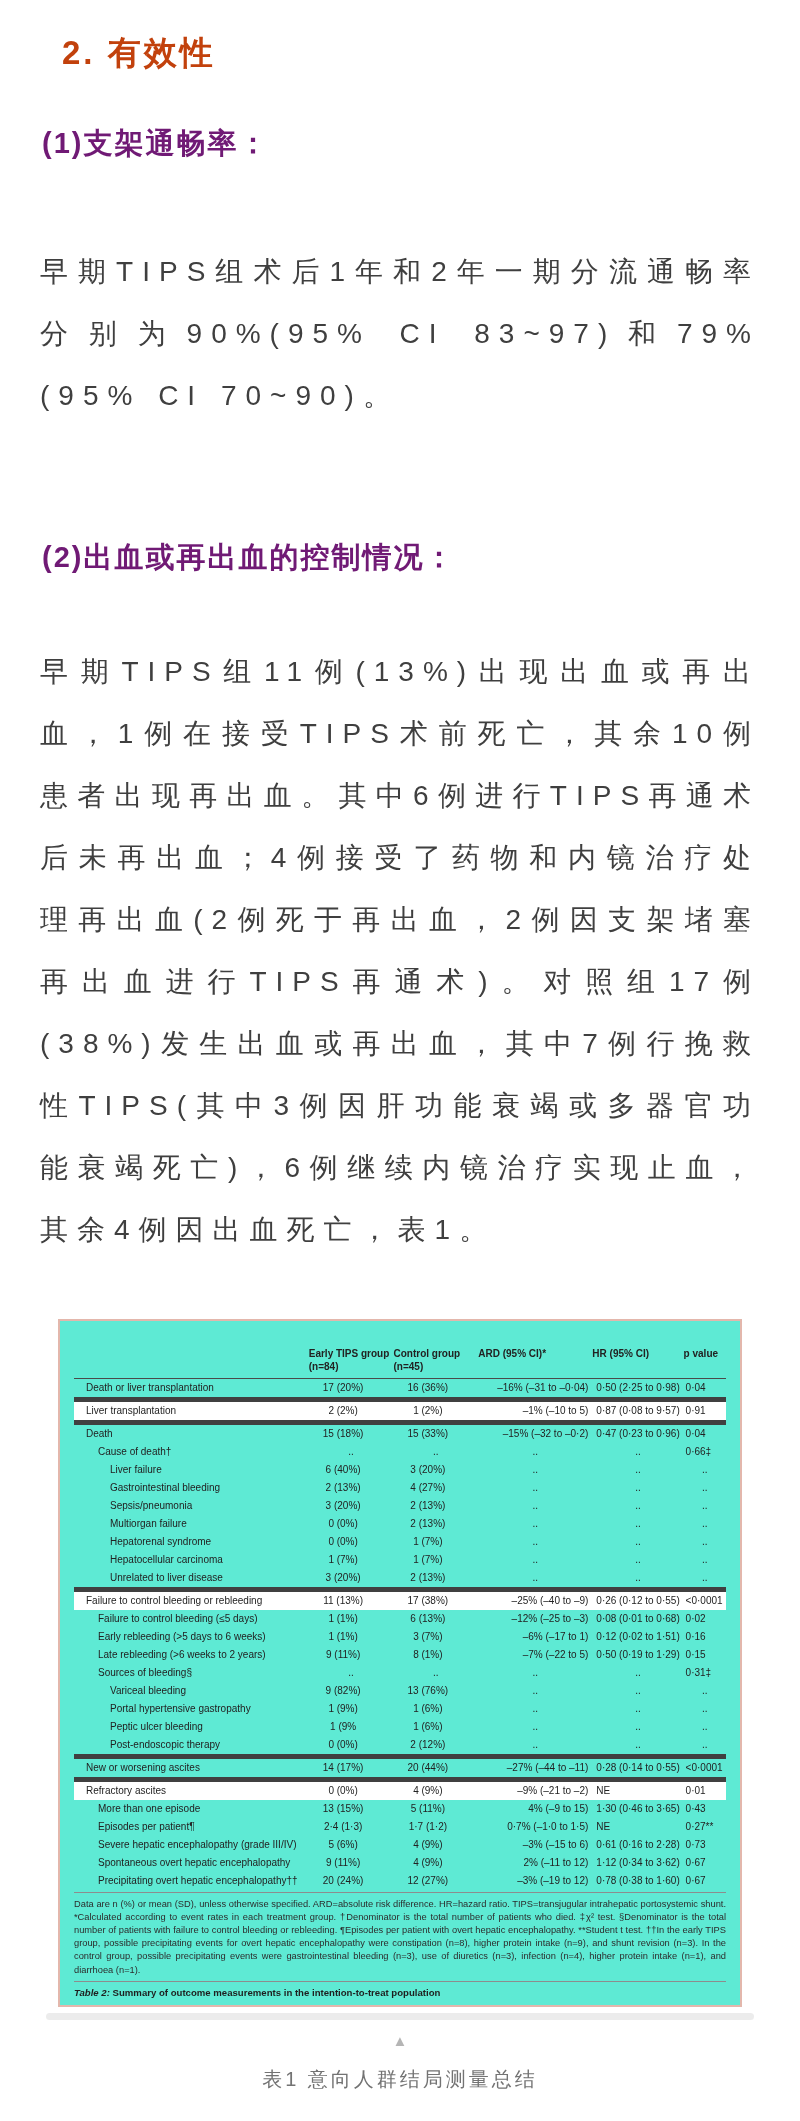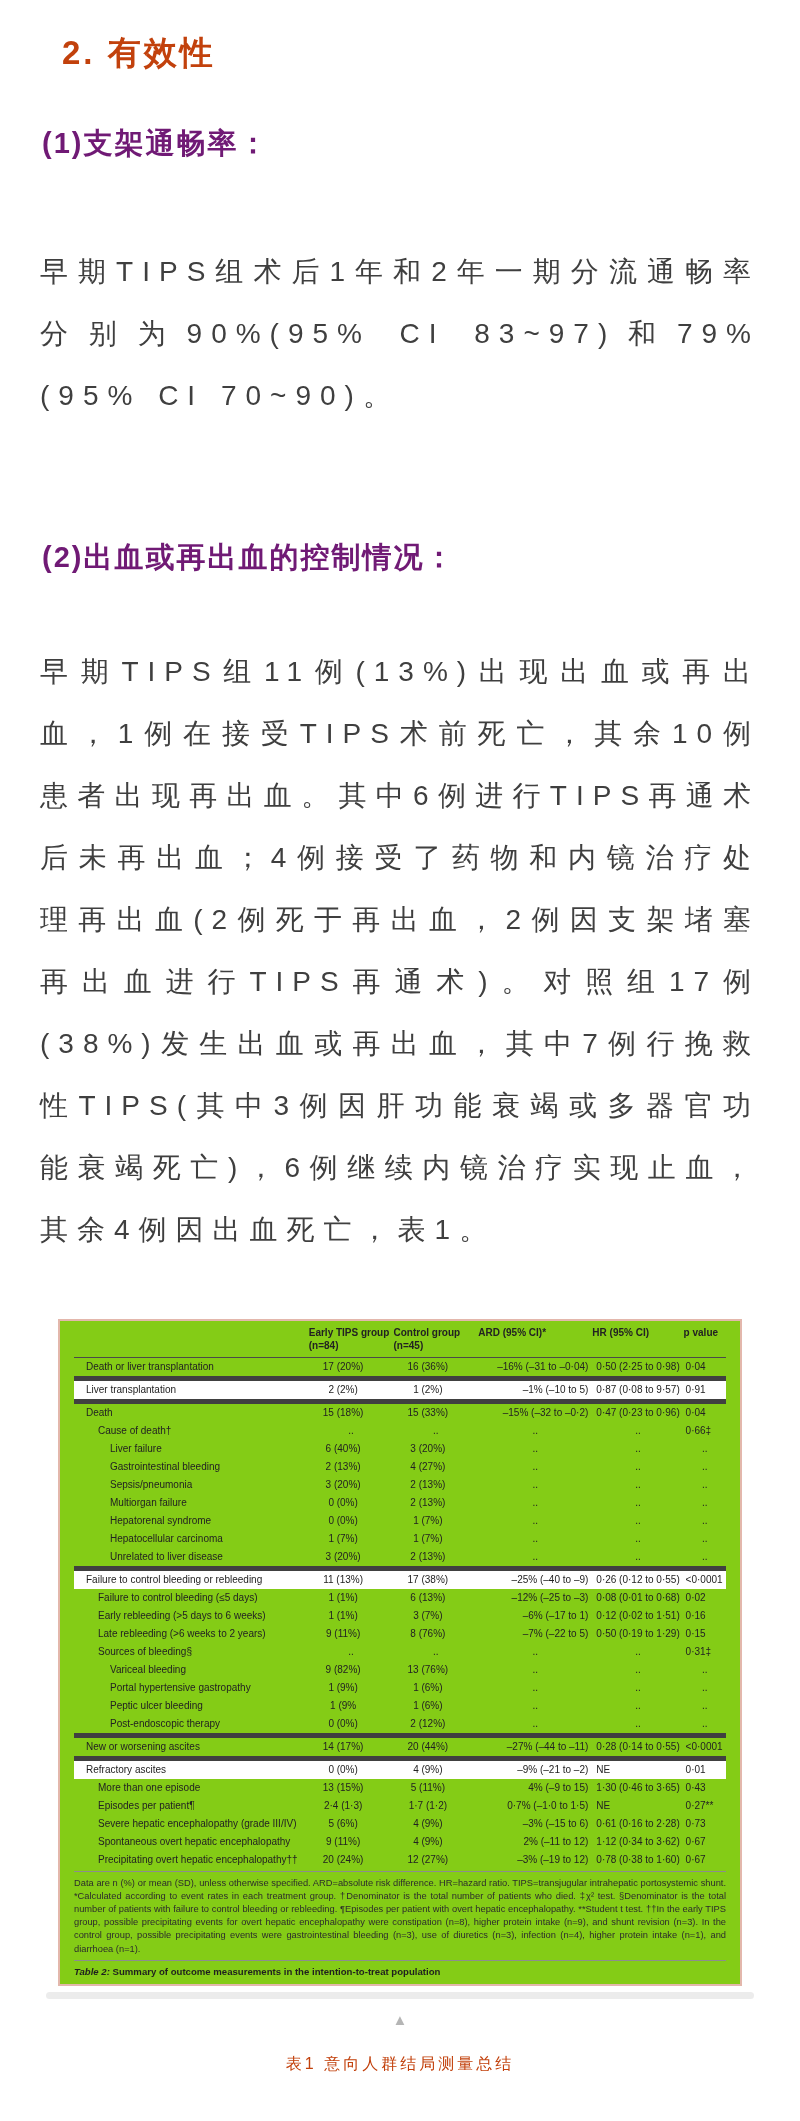--- a/index.html
+++ b/index.html
@@ -7,21 +7,21 @@
   .article{padding:0 40px;}
 
   .sec-title{font-size:33px;font-weight:700;color:#c2410c;letter-spacing:3px;margin:33px 0 0 22px;line-height:1.2;}
   .sub-title{font-size:29px;font-weight:700;color:#701a75;letter-spacing:2px;line-height:1.25;}
   .sub-title.first{margin:52px 0 0 2px;}
   .sub-title.second{margin:112px 0 0 2px;}
   .body-para{font-size:28px;line-height:62px;letter-spacing:9px;color:#3f3f3f;text-align:justify;margin:80px 0 0 0;}
   .body-para.second{margin-top:66px;}
 
   
-  .table-panel{margin:58px 18px 0;background:#84cc16;border:2px solid #e3b7ac;padding:2px 14px 0;box-sizing:border-box;}
+  .table-panel{margin:58px 18px 0;background:#5eead4;border:2px solid #e3b7ac;padding:23px 14px 0;box-sizing:border-box;}
   table.outcomes{width:100%;border-collapse:collapse;table-layout:fixed;}
   .outcomes th,.outcomes td{font-size:10px;color:#222;padding:2.5px 0;vertical-align:top;word-wrap:break-word;}
   .outcomes th{font-weight:700;text-align:left;border-bottom:1px solid #4a4a4a;padding-bottom:5px;line-height:1.3;}
   .outcomes td{line-height:1.3;}
   .c0{width:36%;}
   .c1{width:13%;}
   .c2{width:13%;}
   .c3{width:17.5%;}
   .c4{width:14%;}
   .c5{width:6.5%;}
@@ -38,21 +38,21 @@
   #t-body tr:first-child td{border-top:none;}
 
   .foot-note{border-top:1px solid #8d8d8d;margin-top:2px;padding:5px 0 4px;font-size:9.3px;line-height:1.42;color:#2c2c2c;text-align:justify;}
   .table-caption-row{border-top:1px solid #8d8d8d;padding:5px 0 7px;font-size:9.6px;color:#1f1f1f;}
   .table-caption-row .tlabel{font-style:italic;font-weight:700;}
   .table-caption-row .tcap{font-weight:700;}
 
   .h-scrollbar{height:7px;background:#ececec;border-radius:4px;margin:6px 6px 0;}
   .collapse-row{text-align:center;margin-top:12px;}
   .collapse-tri{font-size:15px;color:#b5b5b5;line-height:1;display:inline-block;cursor:pointer;}
-  .fig-caption{text-align:center;font-size:16px;color:#c2410c;letter-spacing:3px;margin-top:25px;}
+  .fig-caption{text-align:center;font-size:20px;color:#737373;letter-spacing:3px;margin-top:16px;}
 </style>
 </head>
 <body>
 
 <div class="article">
 
   <div class="sec-title">2. 有效性</div>
 
   <div class="sub-title first">(1)支架通畅率：</div>
 
@@ -197,21 +197,21 @@
             <td class="c0 ind1">Early rebleeding (&gt;5 days to 6 weeks)</td>
             <td class="c1">1 (1%)</td>
             <td class="c2">3 (7%)</td>
             <td class="c3">–6% (–17 to 1)</td>
             <td class="c4">0·12 (0·02 to 1·51)</td>
             <td class="c5">0·16</td>
           </tr>
           <tr>
             <td class="c0 ind1">Late rebleeding (&gt;6 weeks to 2 years)</td>
             <td class="c1">9 (11%)</td>
-            <td class="c2">8 (76%)</td>
+            <td class="c2">8 (1%)</td>
             <td class="c3">–7% (–22 to 5)</td>
             <td class="c4">0·50 (0·19 to 1·29)</td>
             <td class="c5">0·15</td>
           </tr>
           <tr>
             <td class="c0 ind1">Sources of bleeding§</td>
             <td class="c1 dots">..</td>
             <td class="c2 dots">..</td>
             <td class="c3 dots">..</td>
             <td class="c4 dots">..</td>

